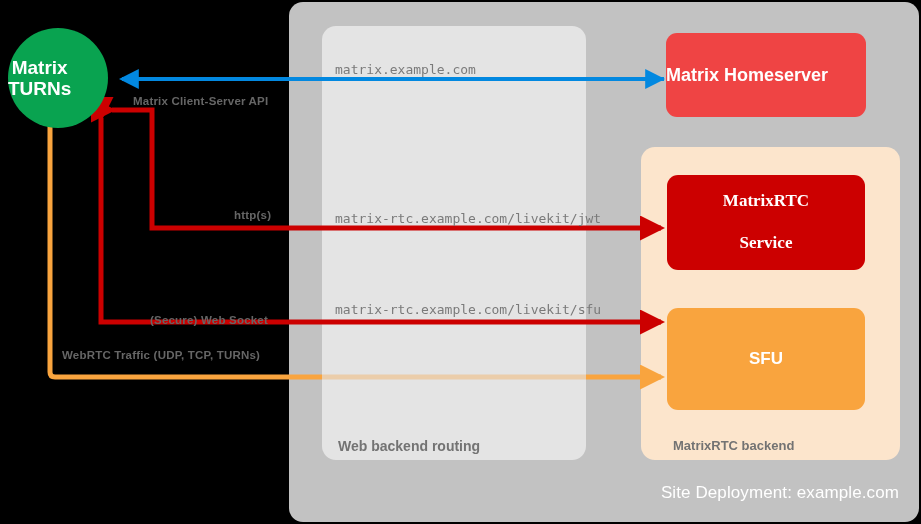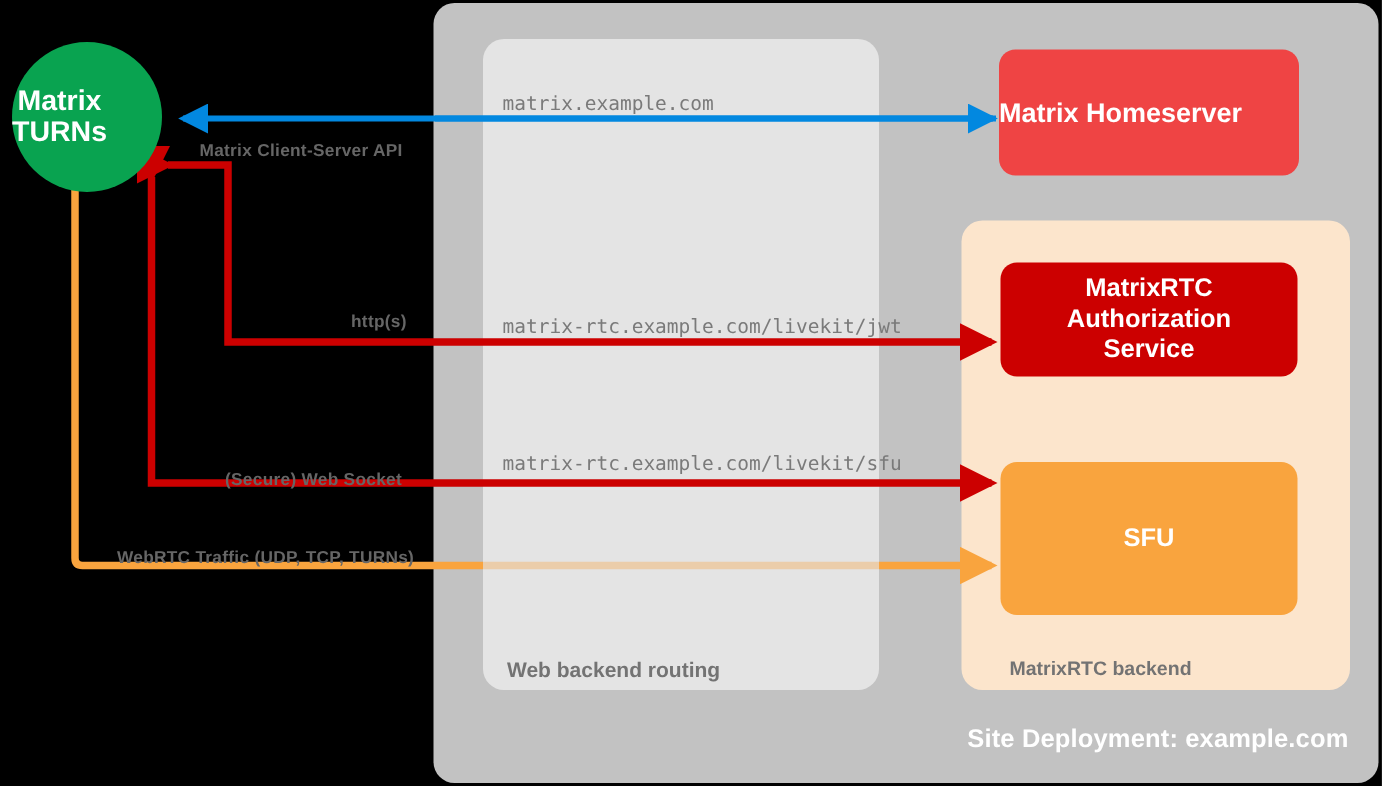--- a/index.html
+++ b/index.html
@@ -4,45 +4,45 @@
 <style>
   html,body{margin:0;padding:0;background:#000;}
   body{width:921px;height:524px;overflow:hidden;
        font-family:"Liberation Sans",sans-serif;}
   #stage{position:relative;width:921px;height:524px;background:#000;}
 
   
   .site-box{position:absolute;left:289px;top:2px;width:630px;height:520px;
             background:#c2c2c2;border-radius:14px 14px 14px 14px;}
   .site-label{position:absolute;right:20px;bottom:10px;color:#fff;
-              font-size:17px;font-weight:bold;letter-spacing:.1px;white-space:nowrap;}
+              font-size:17px;font-weight:normal;letter-spacing:.1px;white-space:nowrap;}
 
   .web-box{position:absolute;left:322px;top:26px;width:264px;height:434px;
            background:#e4e4e4;border-radius:14px;}
   .web-label{position:absolute;left:16px;bottom:14px;color:#737373;
              font-size:14px;font-weight:bold;white-space:nowrap;}
 
   .backend-box{position:absolute;left:641px;top:147px;width:259px;height:313px;
                background:#fce5cc;border-radius:14px;}
   .backend-label{position:absolute;left:16px;bottom:12px;color:#737373;
                  font-size:13px;font-weight:bold;white-space:nowrap;}
 
   
   .client{position:absolute;left:8px;top:28px;width:100px;height:100px;
           border-radius:50%;background:#09a350;color:#fff;font-weight:bold;
           font-size:19px;line-height:1.12;display:flex;align-items:center;
           justify-content:flex-start;text-align:center;}
   .hs{position:absolute;left:666px;top:33px;width:200px;height:84px;
       background:#ef4444;border-radius:11px;color:#fff;font-weight:bold;
       font-size:18px;display:flex;align-items:center;
       text-align:center;}
-  .auth{position:absolute;left:667px;top:175px;width:198px;height:76px;
+  .auth{position:absolute;left:667px;top:175px;width:198px;height:95px;
         background:#cc0000;border-radius:11px;color:#fff;font-weight:bold;
         font-size:17px;line-height:1.22;display:flex;align-items:center;
-        justify-content:center;text-align:center;}
+        justify-content:center;text-align:center;font-family:Liberation Serif, serif;}
   .sfu{position:absolute;left:667px;top:308px;width:198px;height:102px;
        background:#f9a43e;border-radius:11px;color:#fff;font-weight:bold;
        font-size:17px;display:flex;align-items:center;justify-content:center;
        text-align:right;}
 
   
   #wires{position:absolute;left:0;top:0;width:921px;height:524px;}
 
   
   .cap{position:absolute;color:#666;font-size:11.5px;font-weight:bold;
@@ -101,42 +101,42 @@
     </span>
   </div>
 
   <div class="hs">
     <span>Matrix Homeserver</span>
   </div>
 
   <div class="auth">
     <span>
       <span>MatrixRTC</span><br>
-      <span>Authorization</span><br>
+      <br>
       <span>Service</span>
     </span>
   </div>
 
   <div class="sfu">
     <span>SFU</span>
   </div>
 
   <div class="web-label" style="left:338px;top:438px;bottom:auto;">Web backend routing</div>
 
   <div class="backend-label" style="left:657px;top:438px;bottom:auto;padding-left:16px;">MatrixRTC backend</div>
 
   <div class="site-label" style="right:22px;top:483px;bottom:auto;">Site Deployment: example.com</div>
 
   <div class="cap" style="left:133px;top:60px;margin-top:35px;">Matrix Client-Server API</div>
 
   <div class="cap" style="left:234px;top:209px;">http(s)</div>
 
   <div class="cap" style="left:150px;top:314px;">(Secure) Web Socket</div>
 
-  <div class="cap" style="left:62px;top:366px;margin-left:16px;">WebRTC Traffic (UDP, TCP, TURNs)</div>
+  <div class="cap" style="left:62px;top:349px;">WebRTC Traffic (UDP, TCP, TURNs)</div>
 
   <div class="mono" style="left:335px;top:62px;">matrix.example.com</div>
 
   <div class="mono" style="left:335px;top:211px;">matrix-rtc.example.com/livekit/jwt</div>
 
   <div class="mono" style="left:335px;top:302px;">matrix-rtc.example.com/livekit/sfu</div>
 
 </div>
 
 </body></html>

